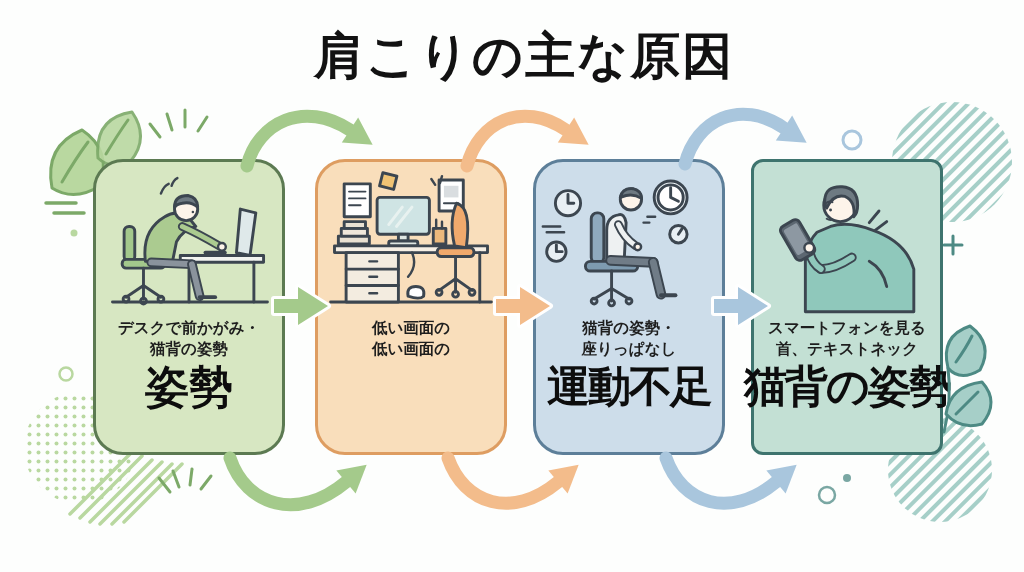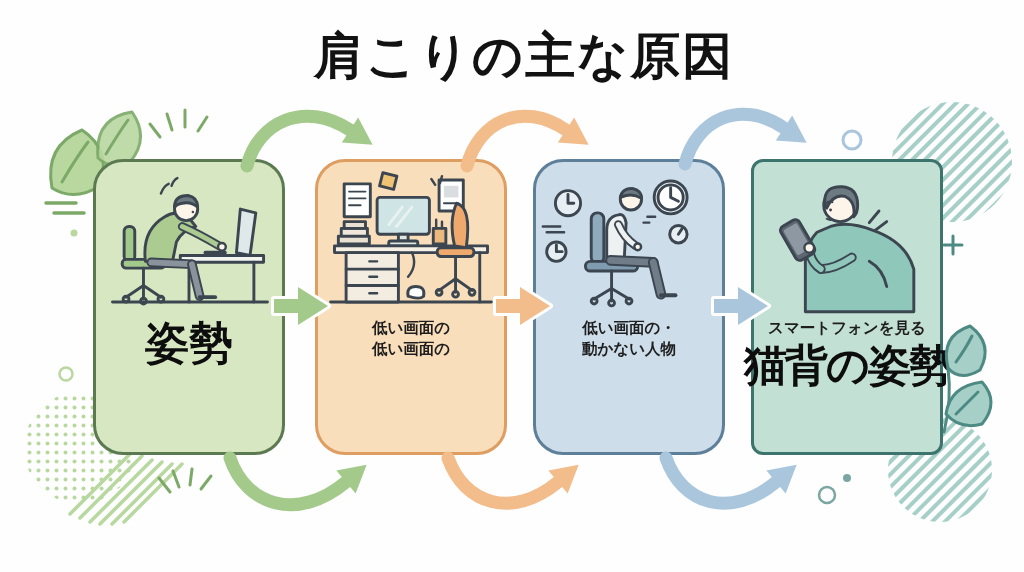--- a/index.html
+++ b/index.html
@@ -123,20 +123,24 @@
         <circle cx="129" cy="81" r="4" fill="#fdf4ea" stroke-width="2.5"></circle>
         <path d="M 56 97 L 98 99" stroke-width="10"></path>
           <path d="M 56 97 L 98 99" stroke="#8a939c" stroke-width="6"></path>
         <path d="M 98 99 L 106 132" stroke-width="10"></path>
           <path d="M 98 99 L 106 132" stroke="#8a939c" stroke-width="6"></path>
         <path d="M 106 133 H 122" stroke-width="4"></path>
         <path d="M 66 26 q 3 -8 8 -10" stroke-width="2.5"></path>
           <path d="M 77 18 q 2 -6 6 -8" stroke-width="2.5"></path>
       </g>
     </svg>
+    <div class="caption">
+      <div>デスクで前かがみ・</div>
+        <div>猫背の姿勢</div>
+    </div>
     <div class="big-label">姿勢</div>
   </div>
 
   <div class="card" id="card-environment">
     <svg class="illus" viewBox="0 0 190 150" aria-hidden="true">
       <g stroke="#3c4650" stroke-width="3" stroke-linecap="round" stroke-linejoin="round" fill="none">
         <path d="M 12 138 H 178"></path>
         <rect x="26" y="16" width="27" height="34" fill="#ffffff"></rect>
         <path d="M 31 24 h 17 M 31 31 h 17 M 31 38 h 12" stroke-width="2"></path>
         <rect x="124" y="12" width="25" height="32" fill="#ffffff"></rect>
@@ -203,23 +207,24 @@
         <path d="M 84 58 Q 90 72 102 80" stroke="#eef1f2" stroke-width="5"></path>
         <circle cx="104" cy="81" r="3.5" fill="#fdf4ea" stroke-width="2.5"></circle>
         <path d="M 76 95 L 120 97" stroke-width="11"></path>
           <path d="M 76 95 L 120 97" stroke="#707c87" stroke-width="7"></path>
         <path d="M 120 97 L 128 130" stroke-width="11"></path>
           <path d="M 120 97 L 128 130" stroke="#707c87" stroke-width="7"></path>
         <path d="M 128 131 H 143" stroke-width="4"></path>
       </g>
     </svg>
     <div class="caption">
-      <div>低い画面の・</div>
-        <div>動かない人物</div>
-    </div>
+      <div>猫背の姿勢・</div>
+        <div>座りっぱなし</div>
+    </div>
+    <div class="big-label">運動不足</div>
   </div>
 
   <div class="card" id="card-phone">
     <svg class="illus" viewBox="0 0 190 150" aria-hidden="true">
       <g stroke="#3c4650" stroke-width="3" stroke-linecap="round" stroke-linejoin="round" fill="none">
         <path d="M 64 66 Q 54 76 52 96 L 52 148 L 164 148 L 164 104 Q 156 76 122 64 Q 96 54 78 60 Z" fill="#8fc8bb"></path>
         <path d="M 118 96 Q 132 104 136 122"></path>
         <circle cx="88" cy="38" r="17" fill="#fdf4ea"></circle>
         <path d="M 72 34 Q 72 18 90 19 Q 106 20 106 38 Q 106 46 102 50 Q 104 34 93 29 Q 81 26 74 41 Q 72 38 72 34 Z" fill="#6e7a82"></path>
         <circle cx="78" cy="43" r="1.5" fill="#3c4650" stroke="none"></circle>
@@ -232,20 +237,21 @@
         <g transform="rotate(-30 44 74)">
           <rect x="33" y="54" width="22" height="40" rx="5" fill="#5c6771"></rect>
           <rect x="36" y="58" width="16" height="30" rx="2" fill="#8d98a2" stroke="none"></rect>
         </g>
         <circle cx="56" cy="82" r="5" fill="#fdf4ea" stroke-width="2.5"></circle>
         <path d="M 118 56 L 128 44 M 124 64 L 136 55" stroke-width="3"></path>
       </g>
     </svg>
     <div class="caption">
       <div>スマートフォンを見る</div>
+        <div>首、テキストネック</div>
     </div>
     <div class="big-label">猫背の姿勢</div>
   </div>
 
   <svg class="layer front" viewBox="0 0 1024 572" aria-hidden="true">
 
     <g>
       <path class="arc" d="M 247 166 C 258 122 304 100 350 130" stroke="var(--arrow-green)"></path>
       <path d="M 0 -15 L 27 0 L 0 15 Z" fill="var(--arrow-green)" transform="translate(350,130) rotate(33)"></path>
     </g>

